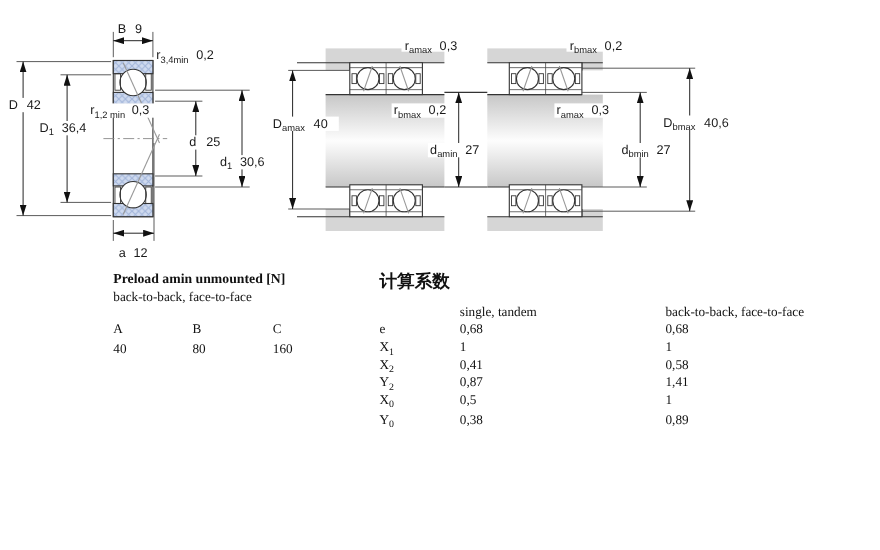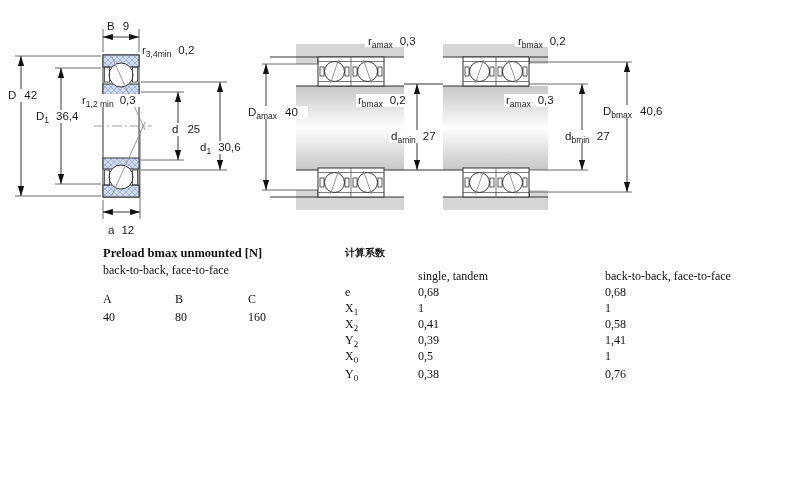--- a/index.html
+++ b/index.html
@@ -26,21 +26,21 @@
   .tblock { position:absolute; }
   .preload { left:103px; top:246px; width:280px; }
   .preload .title { font-weight:bold; font-size:12.5px; }
   .preload .subtitle { font-size:12px; margin-top:2px; }
   .prow { display:flex; font-size:12px; line-height:15px; }
   .prow.hdr { margin-top:14px; }
   .prow.val { margin-top:3px; }
   .pc1 { width:72px; } .pc2 { width:73px; } .pc3 { width:60px; }
 
   .factors { left:345px; top:246px; width:440px; }
-  .factors .title { font-weight:bold; font-size:10px; font-family:Liberation Serif, serif; }
+  .factors .title { font-weight:bold; font-size:16px; font-family:Liberation Serif, serif; }
   .frow { display:flex; font-size:12px; height:16px; line-height:16px; }
   .frow.head { margin-top:7px; height:17px;align-items:flex-end; }
   .fsym { width:73px; } .fv1 { width:187px; } .fv2 { flex:1; }
   sub { font-size:9px; }
   .lastrow { margin-top:2px;justify-content:space-between; }
 </style>
 </head>
 <body>
 
 <svg width="800" height="244" viewBox="0 0 800 244" style="position:absolute;left:0;top:0;">
@@ -218,21 +218,21 @@
     <rect class="bg" x="504" y="94" width="58" height="13"></rect>
     <text x="506" y="104"><tspan>r</tspan><tspan class="sub" dy="3">amax</tspan><tspan dy="-3" dx="7">0,3</tspan></text>
     <rect class="bg" x="601" y="105" width="67" height="13"></rect>
     <text x="603" y="115"><tspan>D</tspan><tspan class="sub" dy="3">bmax</tspan><tspan dy="-3" dx="8">40,6</tspan></text>
     <rect class="bg" x="563" y="130" width="52" height="13"></rect>
     <text x="565" y="140"><tspan>d</tspan><tspan class="sub" dy="3">bmin</tspan><tspan dy="-3" dx="7">27</tspan></text>
   </g>
 </svg>
 
 <div class="tblock preload">
-  <div class="title">Preload bmax unmounted [N]</div>
+  <div class="title">Preload amin unmounted [N]</div>
   <div class="subtitle">back-to-back, face-to-face</div>
   <div class="prow hdr">
     <span class="pc1">A</span>
     <span class="pc2">B</span>
     <span class="pc3">C</span>
   </div>
   <div class="prow val">
     <span class="pc1">40</span>
     <span class="pc2">80</span>
     <span class="pc3">160</span>
@@ -256,26 +256,26 @@
     <span class="fv1">1</span>
     <span class="fv2">1</span>
   </div>
   <div class="frow">
     <span class="fsym"><span>X</span><sub>2</sub></span>
     <span class="fv1">0,41</span>
     <span class="fv2">0,58</span>
   </div>
   <div class="frow">
     <span class="fsym"><span>Y</span><sub>2</sub></span>
-    <span class="fv1">0,39</span>
+    <span class="fv1">0,87</span>
     <span class="fv2">1,41</span>
   </div>
   <div class="frow">
     <span class="fsym"><span>X</span><sub>0</sub></span>
     <span class="fv1">0,5</span>
     <span class="fv2">1</span>
   </div>
   <div class="frow lastrow">
     <span class="fsym"><span>Y</span><sub>0</sub></span>
     <span class="fv1">0,38</span>
-    <span class="fv2">0,76</span>
+    <span class="fv2">0,89</span>
   </div>
 </div>
 
 </body></html>

